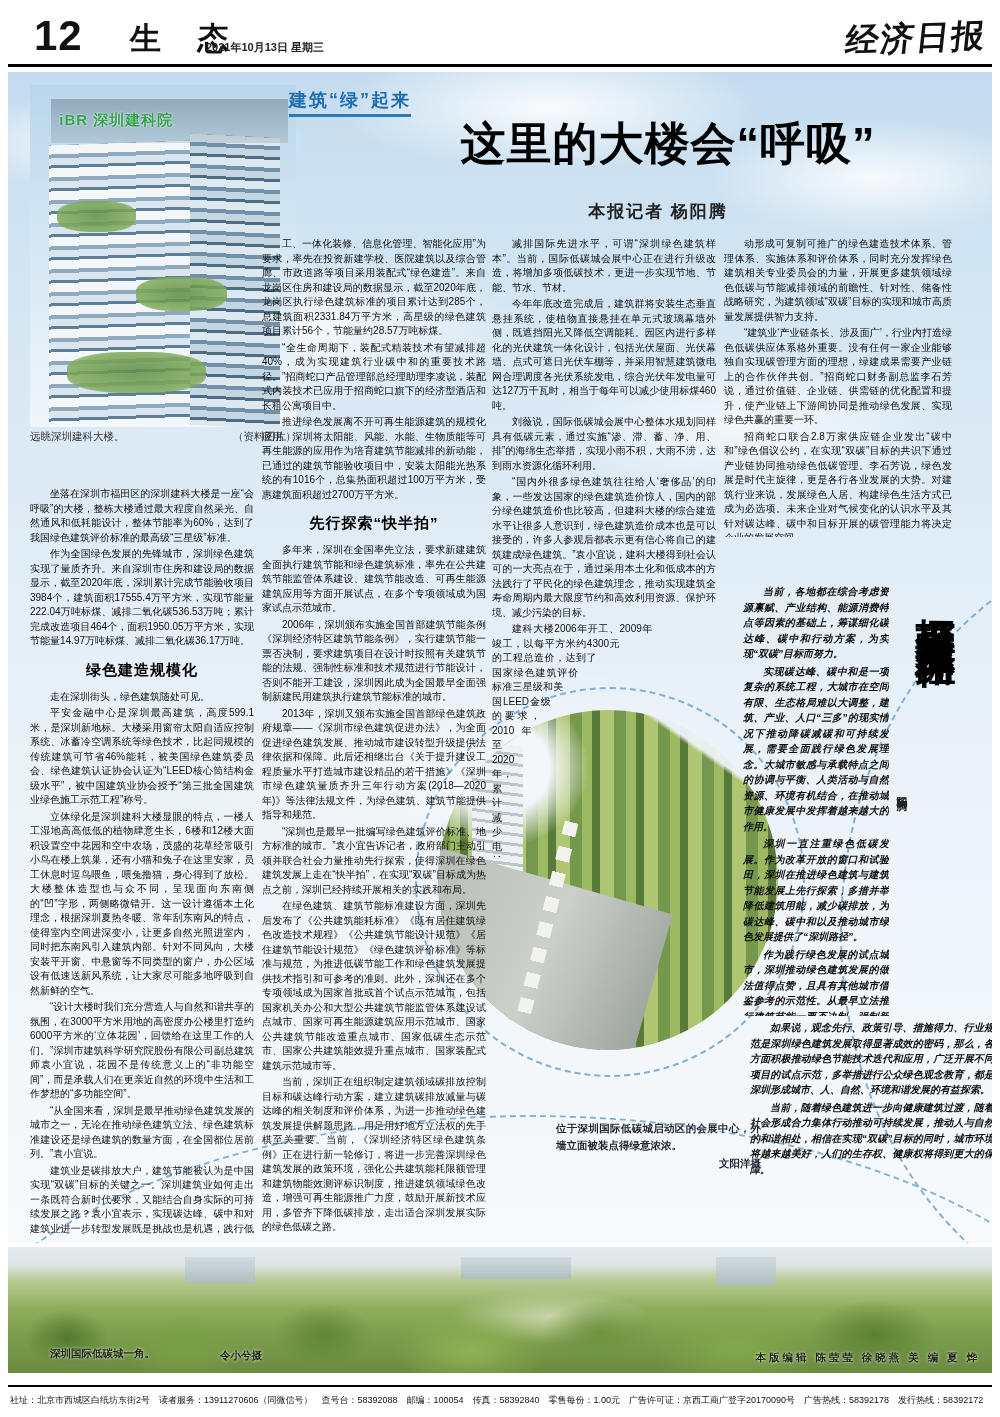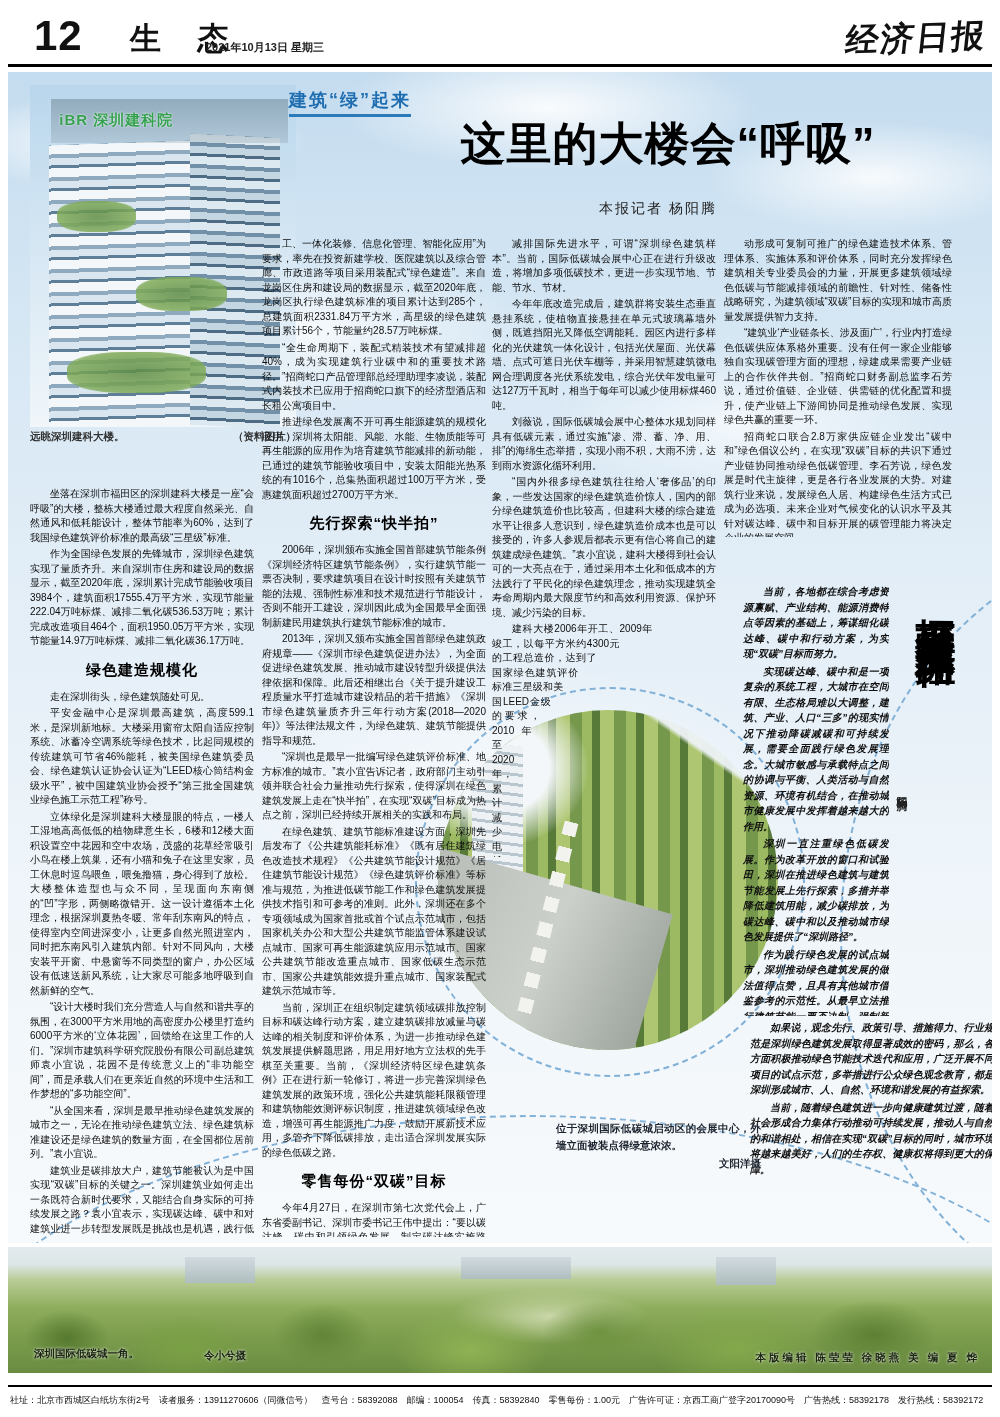--- a/index.html
+++ b/index.html
@@ -32,21 +32,21 @@
   .b-roof{position:absolute;left:8%;top:4%;width:86%;height:13%;background:linear-gradient(180deg,rgba(70,90,100,.35),rgba(120,140,150,.25));display:flex;align-items:center;padding-left:8px;}
   .b-sign{font-size:15px;font-weight:900;color:#35a14f;text-shadow:0 0 2px #fff;letter-spacing:1px;}
   .b-left{position:absolute;left:7%;top:17%;width:55%;height:83%;transform:skewY(-2deg);
     background:repeating-linear-gradient(180deg,#f3f7fa 0 9px,#8fa9bf 9px 13px,#d9e6ef 13px 20px,#5f7e97 20px 23px);}
   .b-right{position:absolute;right:6%;top:15%;width:34%;height:85%;transform:skewY(3deg);
     background:repeating-linear-gradient(180deg,#dce9f1 0 8px,#7291a8 8px 12px,#c3d6e2 12px 19px,#4e6c84 19px 22px);}
   .b-green1,.b-green2,.b-green3{position:absolute;border-radius:40%;background:radial-gradient(#5e8c45,#7faa58 70%,transparent);opacity:.85;}
   .b-green1{left:10%;top:34%;width:30%;height:9%;}
   .b-green2{left:40%;top:56%;width:34%;height:10%;}
   .b-green3{left:14%;top:78%;width:52%;height:12%;}
-  .cap-row{position:absolute;left:22px;top:358px;width:266px;display:flex;justify-content:space-between;font-size:10.5px;font-weight:bold;color:#333;}
+  .cap-row{position:absolute;left:22px;top:358px;width:266px;display:flex;justify-content:space-between;font-size:10.5px;font-weight:normal;color:#333;}
 
   .photo-c{position:absolute;left:430px;top:638px;width:340px;height:340px;border-radius:50%;overflow:hidden;z-index:1;
     background:
       linear-gradient(215deg, rgba(238,243,246,.95) 0 16%, rgba(238,243,246,0) 17%),
       repeating-linear-gradient(90deg,#76984c 0 12px,#9cba61 12px 22px,#587a39 22px 30px,#aec671 30px 44px),
       linear-gradient(180deg,#87a355,#6c8c44);}
   .c-sky{position:absolute;left:-8%;top:-6%;width:52%;height:46%;border-radius:50%;background:radial-gradient(#f4f7f9 40%,rgba(244,247,249,0) 72%);}
   .c-bldg{position:absolute;left:10%;top:10%;width:15%;height:52%;transform:skewY(7deg);
     background:repeating-linear-gradient(180deg,#eef2f4 0 7px,#b9c6cd 7px 10px);}
   .c-road{position:absolute;left:-18%;bottom:-10%;width:80%;height:62%;transform:rotate(16deg);
@@ -64,26 +64,26 @@
       radial-gradient(110px 55px at 47% 82%, #8fb254, rgba(0,0,0,0) 70%),
       radial-gradient(80px 45px at 60% 68%, #6e9240, rgba(0,0,0,0) 70%),
       radial-gradient(120px 60px at 74% 80%, #83a84b, rgba(0,0,0,0) 70%),
       radial-gradient(90px 50px at 88% 70%, #5d8034, rgba(0,0,0,0) 70%),
       radial-gradient(140px 40px at 55% 55%, #c9d6a8, rgba(0,0,0,0) 70%),
       linear-gradient(180deg,#e3ebf0 0%,#dde6e6 14%,#b9cc96 26%,#8fae5d 48%,#7b9c4c 72%,#6a8c41 100%);}
   .p-bldg1,.p-bldg2,.p-bldg3{position:absolute;top:10px;background:linear-gradient(180deg,#cfd9de,#aebcc4);opacity:.9;}
   .p-bldg1{left:18%;width:70px;height:26px;}
   .p-bldg2{left:46%;width:110px;height:22px;}
   .p-bldg3{left:72%;width:60px;height:28px;}
-  .p-cap{position:absolute;font-size:10.5px;font-weight:bold;color:#1a2410;text-shadow:0 0 3px rgba(255,255,255,.95);}
+  .p-cap{position:absolute;font-size:10.5px;font-weight:bold;color:#1a2410;text-shadow:0 0 3px rgba(255,255,255,.95);margin-left:16px;}
 
   
   .kicker{position:absolute;left:281px;top:16px;z-index:2;font-size:18px;font-weight:900;color:#1d6db0;border-bottom:3px solid #2b7bbb;padding-bottom:2px;letter-spacing:2px;}
   .headline{position:absolute;left:360px;top:42px;width:600px;z-index:2;text-align:center;font-size:45px;font-weight:900;letter-spacing:1px;color:#000;}
-  .byline{position:absolute;left:520px;top:128px;width:260px;z-index:2;text-align:center;font-size:14px;font-weight:normal;color:#222;letter-spacing:2px;}
+  .byline{position:absolute;left:520px;top:128px;width:260px;z-index:2;text-align:center;font-size:17px;font-weight:bold;color:#222;letter-spacing:2px;}
 
   .col{position:absolute;overflow:hidden;z-index:2;}
   .col p{margin:0 0 2px;font-size:10px;line-height:14.5px;text-align:justify;text-indent:2em;color:#0d0d0d;}
   .subhead{text-align:center;font-size:15px;font-weight:900;margin:12px 0 10px;letter-spacing:1px;color:#000;}
   .c1{left:22px;top:415px;width:224px;height:748px;}
   .c2{left:254px;top:165px;width:224px;height:1000px;}
   .c3{left:484px;top:165px;width:224px;height:620px;}
   .c3 .spacer{float:right;width:210px;height:620px;shape-outside:circle(215px at 220px 610px);shape-margin:8px;}
   .c4{left:716px;top:165px;width:228px;height:300px;}
 
@@ -163,20 +163,21 @@
   </div>
 
   <div class="col c2">
     <div>
         <p>工、一体化装修、信息化管理、智能化应用”为要求，率先在投资新建学校、医院建筑以及综合管廊、市政道路等项目采用装配式“绿色建造”。来自龙岗区住房和建设局的数据显示，截至2020年底，龙岗区执行绿色建筑标准的项目累计达到285个，总建筑面积2331.84万平方米，高星级的绿色建筑项目累计56个，节能量约28.57万吨标煤。</p>
         <p>“全生命周期下，装配式精装技术有望减排超40%，成为实现建筑行业碳中和的重要技术路径。”招商蛇口产品管理部总经理助理李凌说，装配式内装技术已应用于招商蛇口旗下的经济型酒店和长租公寓项目中。</p>
         <p>推进绿色发展离不开可再生能源建筑的规模化应用。深圳将太阳能、风能、水能、生物质能等可再生能源的应用作为培育建筑节能减排的新动能，已通过的建筑节能验收项目中，安装太阳能光热系统的有1016个，总集热面积超过100万平方米，受惠建筑面积超过2700万平方米。</p>
       </div>
     <div class="subhead">先行探索“快半拍”</div>
     <div>
+        <p>多年来，深圳在全国率先立法，要求新建建筑全面执行建筑节能和绿色建筑标准，率先在公共建筑节能监管体系建设、建筑节能改造、可再生能源建筑应用等方面开展试点，在多个专项领域成为国家试点示范城市。</p>
         <p>2006年，深圳颁布实施全国首部建筑节能条例《深圳经济特区建筑节能条例》，实行建筑节能一票否决制，要求建筑项目在设计时按照有关建筑节能的法规、强制性标准和技术规范进行节能设计，否则不能开工建设，深圳因此成为全国最早全面强制新建民用建筑执行建筑节能标准的城市。</p>
         <p>2013年，深圳又颁布实施全国首部绿色建筑政府规章——《深圳市绿色建筑促进办法》，为全面促进绿色建筑发展、推动城市建设转型升级提供法律依据和保障。此后还相继出台《关于提升建设工程质量水平打造城市建设精品的若干措施》《深圳市绿色建筑量质齐升三年行动方案(2018—2020年)》等法律法规文件，为绿色建筑、建筑节能提供指导和规范。</p>
         <p>“深圳也是最早一批编写绿色建筑评价标准、地方标准的城市。”袁小宜告诉记者，政府部门主动引领并联合社会力量推动先行探索，使得深圳在绿色建筑发展上走在“快半拍”，在实现“双碳”目标成为热点之前，深圳已经持续开展相关的实践和布局。</p>
         <p>在绿色建筑、建筑节能标准建设方面，深圳先后发布了《公共建筑能耗标准》《既有居住建筑绿色改造技术规程》《公共建筑节能设计规范》《居住建筑节能设计规范》《绿色建筑评价标准》等标准与规范，为推进低碳节能工作和绿色建筑发展提供技术指引和可参考的准则。此外，深圳还在多个专项领域成为国家首批或首个试点示范城市，包括国家机关办公和大型公共建筑节能监管体系建设试点城市、国家可再生能源建筑应用示范城市、国家公共建筑节能改造重点城市、国家低碳生态示范市、国家公共建筑能效提升重点城市、国家装配式建筑示范城市等。</p>
         <p>当前，深圳正在组织制定建筑领域碳排放控制目标和碳达峰行动方案，建立建筑碳排放减量与碳达峰的相关制度和评价体系，为进一步推动绿色建筑发展提供解题思路，用足用好地方立法权的先手棋至关重要。当前，《深圳经济特区绿色建筑条例》正在进行新一轮修订，将进一步完善深圳绿色建筑发展的政策环境，强化公共建筑能耗限额管理和建筑物能效测评标识制度，推进建筑领域绿色改造，增强可再生能源推广力度，鼓励开展新技术应用，多管齐下降低碳排放，走出适合深圳发展实际的绿色低碳之路。</p>
       </div>
     <div class="subhead">零售每份“双碳”目标</div>
     <div>
         <p>今年4月27日，在深圳市第七次党代会上，广东省委副书记、深圳市委书记王伟中提出：“要以碳达峰、碳中和引领绿色发展。制定碳达峰实施路径，努力在碳达峰、碳中和方面走在全国前列。”深圳市委副书记、市长覃伟中表示，深圳要以先行示范的标准率先实现碳达峰，更要以“双碳”目标倒逼生产生活方式的转变，促进经济社会发展全面绿色转型。</p>
       </div>

